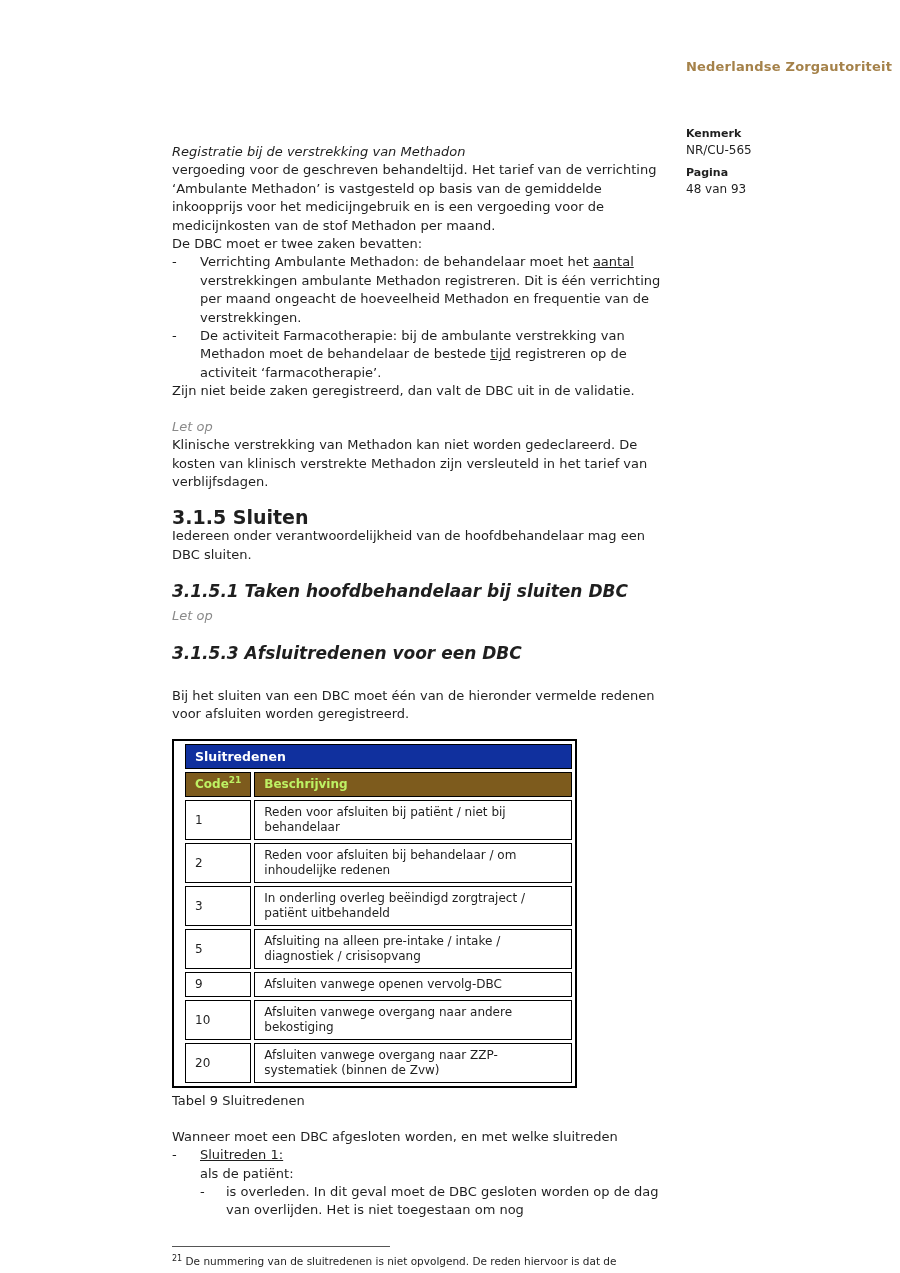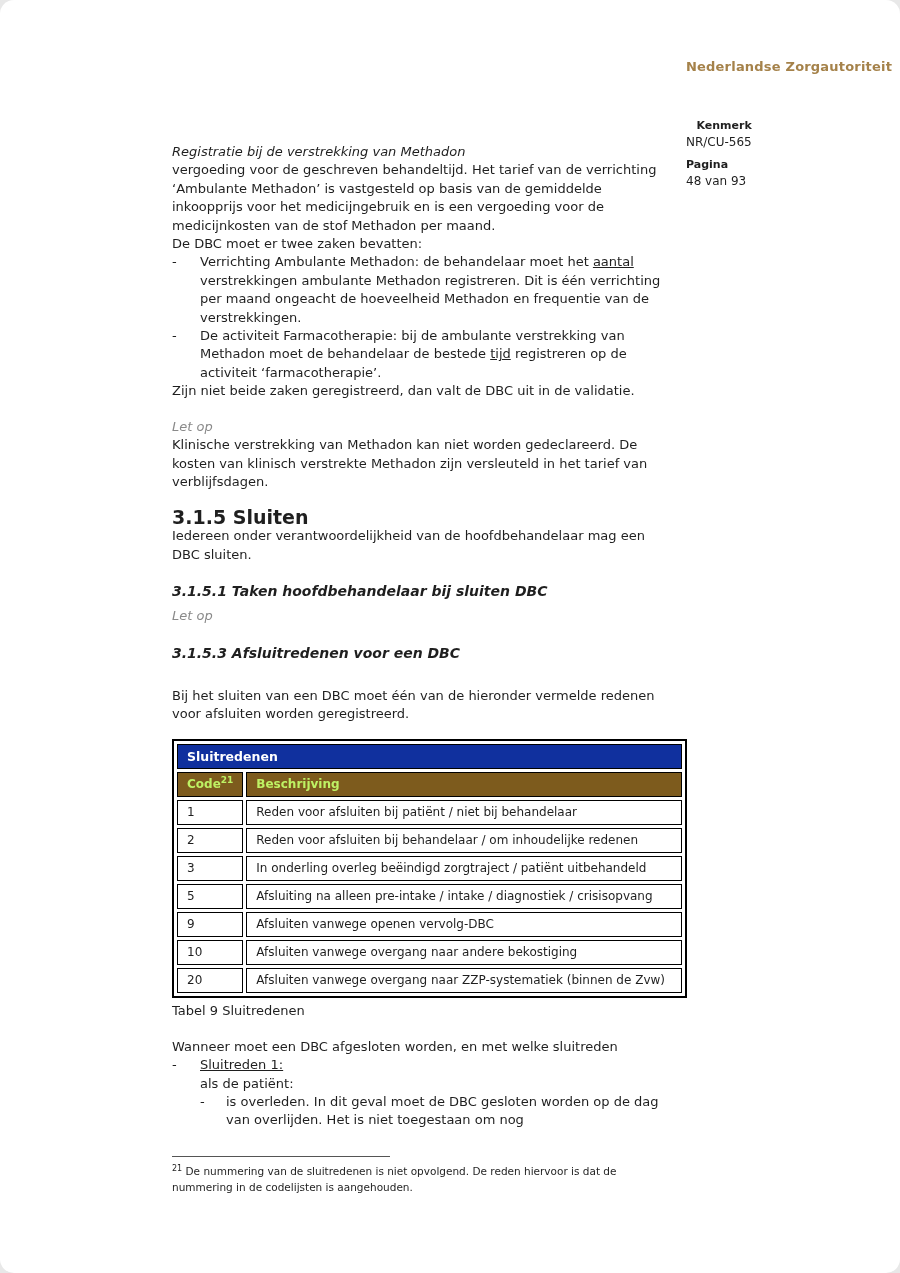--- a/index.html
+++ b/index.html
@@ -1,55 +1,55 @@
 <!DOCTYPE html>
 <html><head>
 <meta charset="utf-8">
 <style>
   * { margin:0; padding:0; box-sizing:border-box; }
   html,body { background:#e8e8e8; }
   .page {
     position:relative; width:900px; height:1273px; margin:0 auto;
     background:#ffffff; overflow:hidden;
     font-family:"DejaVu Sans","Liberation Sans",sans-serif;
-    color:#1f1f1f; font-size:13px; line-height:18.4px;border-radius:14px;
+    color:#1f1f1f; font-size:13px; line-height:18.4px;
   }
   .logo {
     position:absolute; left:686px; top:58px;
     font-size:13px; font-weight:bold; color:#a5824a; letter-spacing:0.2px;
   }
   .meta { position:absolute; left:686px; top:115px; font-size:12px; line-height:14px; }
   .meta .label { font-weight:bold; font-size:11px; margin-top:9px; }
-  .meta .label:first-child { margin-top:4px;text-align:right; }
+  .meta .label:first-child { margin-top:12px; }
   .meta .value { margin-top:2px; margin-bottom:7px; }
 
   .main { position:absolute; left:172px; top:126px; width:502px; }
 
   .p { margin:0; }
   .gap { margin-top:17px; }
   .h-italic { font-style:italic; }
   .letop { color:#8a8a8a; font-style:italic; }
   .h3 { font-size:19px; font-weight:bold; line-height:20px; margin-top:16px; }
-  .h4 { font-size:14px; font-style:italic; line-height:19px; margin-top:18px; }
+  .h4 { font-size:17px; font-style:italic; line-height:19px; margin-top:18px; }
   .h4 + .letop { margin-top:6px; }
   .after-h4 { margin-top:24px; }
   u { text-decoration:underline; }
 
   .blist { margin:0; }
   .bullet { display:flex; }
   .bullet .marker { width:28px; flex:0 0 28px; }
   .bullet .bcontent { flex:1; }
   .bullet2 { display:flex; }
   .bullet2 .marker { width:26px; flex:0 0 26px; }
 
   table.sluit {
-    margin-top:16px; width:515px;
+    margin-top:16px; width:405px;
     border-collapse:separate; border-spacing:3px;
     border:2px solid #000; background:#fff;
-    font-size:12px; line-height:15px;
+    font-size:12px; line-height:15px;padding-left:8px;
   }
   table.sluit td, table.sluit th { border:1px solid #000; padding:4px 9px; text-align:left; vertical-align:middle; }
   th.title-row { background:#10309e; color:#fff; font-weight:bold; font-size:12.5px; padding:4px 9px; }
   th.col-head { background:#7d5b1d; color:#bef264; font-weight:bold; font-size:12px; }
   td.code-cell { width:62px; }
   table.sluit sup { font-size:9px; vertical-align:super; line-height:0; }
 
   .caption { margin-top:4px; }
 
   .footnote-rule { margin-top:26px; width:218px; border-top:1px solid #555; }

